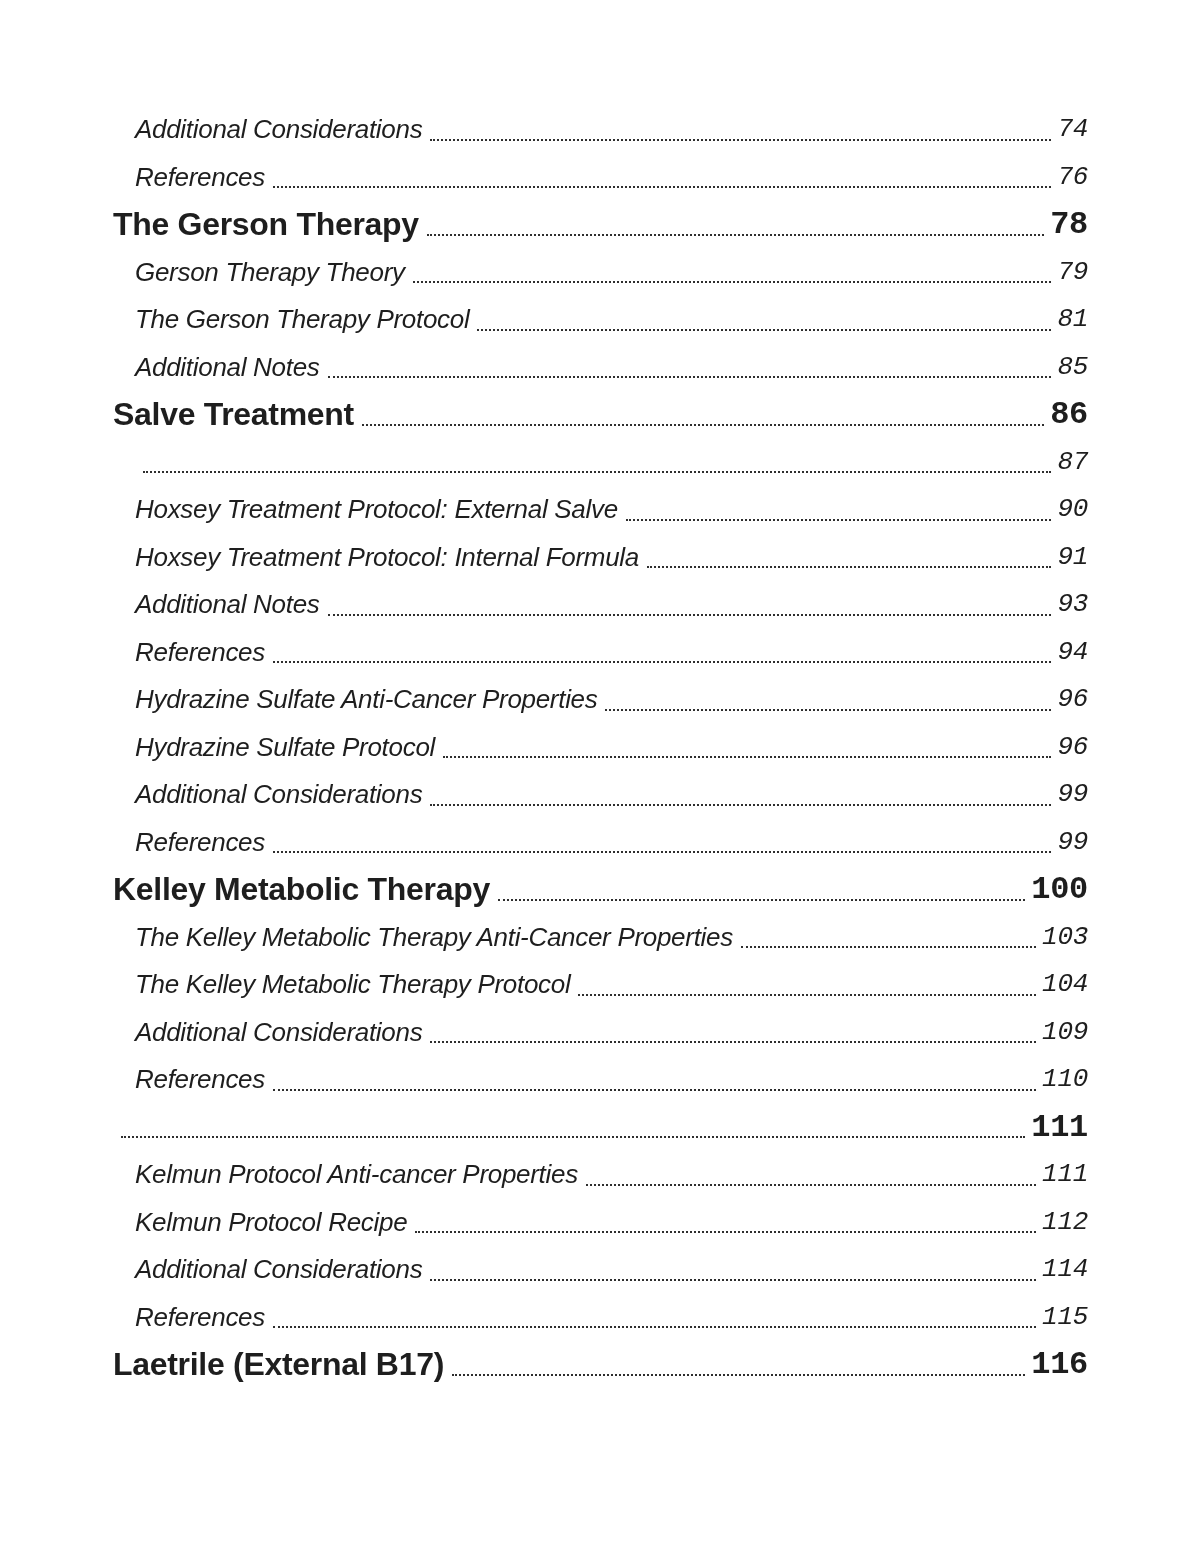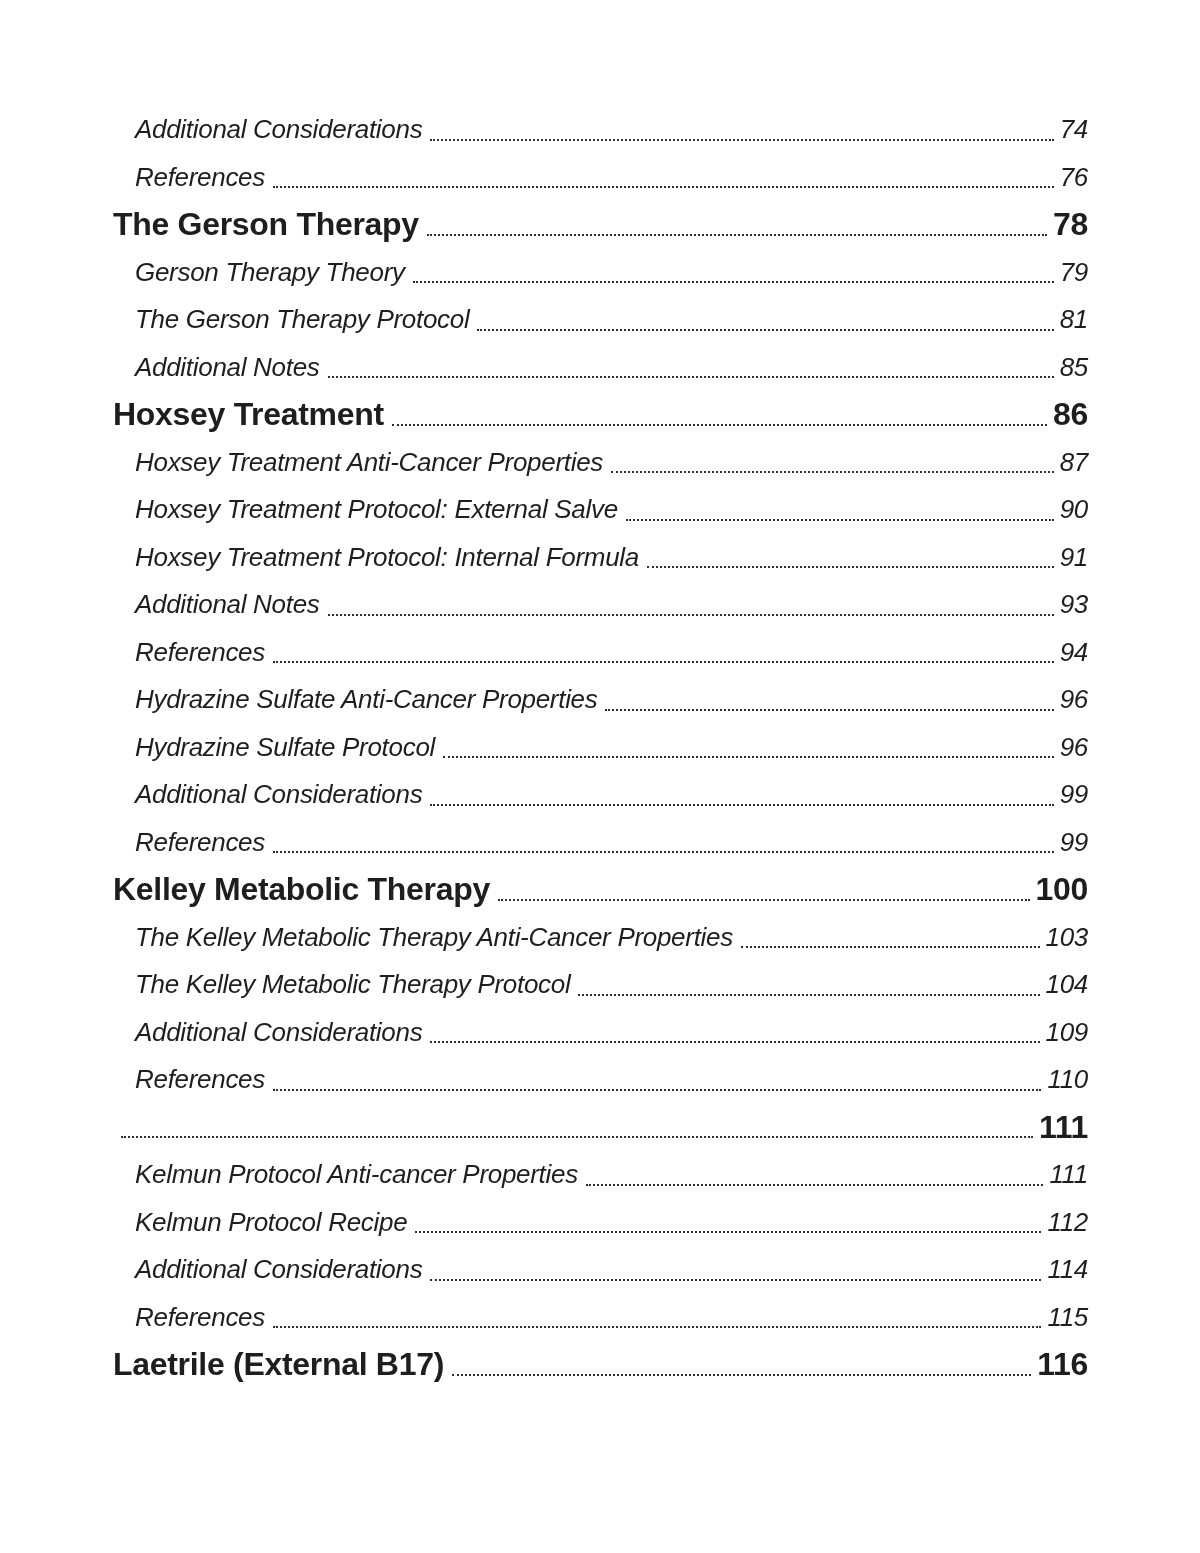--- a/index.html
+++ b/index.html
@@ -41,20 +41,21 @@
     flex: 1 1 auto;
     min-width: 16px;
     border-bottom: 2.5px dotted var(--dot-color, #2e2e2e);
     align-self: flex-end;
     margin: 0 6px 13px 8px;
   }
   .num {
     line-height: 47.5px;
     flex: 0 0 auto;
     white-space: nowrap;
+    font-family: Liberation Mono, monospace;
   }
 </style>
 </head>
 <body style="background: rgb(255, 255, 255); color: rgb(30, 30, 30); --dot-color: #2e2e2e;">
 
 <div class="toc" id="toc-list">
     <div class="row section">
       <span class="title">Additional Considerations</span>
       <span class="leader"></span>
       <span class="num">74</span>
@@ -78,26 +79,25 @@
       <span class="title">The Gerson Therapy Protocol</span>
       <span class="leader"></span>
       <span class="num">81</span>
     </div>
     <div class="row section">
       <span class="title">Additional Notes</span>
       <span class="leader"></span>
       <span class="num">85</span>
     </div>
     <div class="row chapter">
-      <span class="title">Hoxsey Treatment</span>
+      <span class="title">Salve Treatment</span>
       <span class="leader"></span>
       <span class="num">86</span>
     </div>
     <div class="row section">
-      <span class="title">Hoxsey Treatment Anti-Cancer Properties</span>
       <span class="leader"></span>
       <span class="num">87</span>
     </div>
     <div class="row section">
       <span class="title">Hoxsey Treatment Protocol: External Salve</span>
       <span class="leader"></span>
       <span class="num">90</span>
     </div>
     <div class="row section">
       <span class="title">Hoxsey Treatment Protocol: Internal Formula</span>

